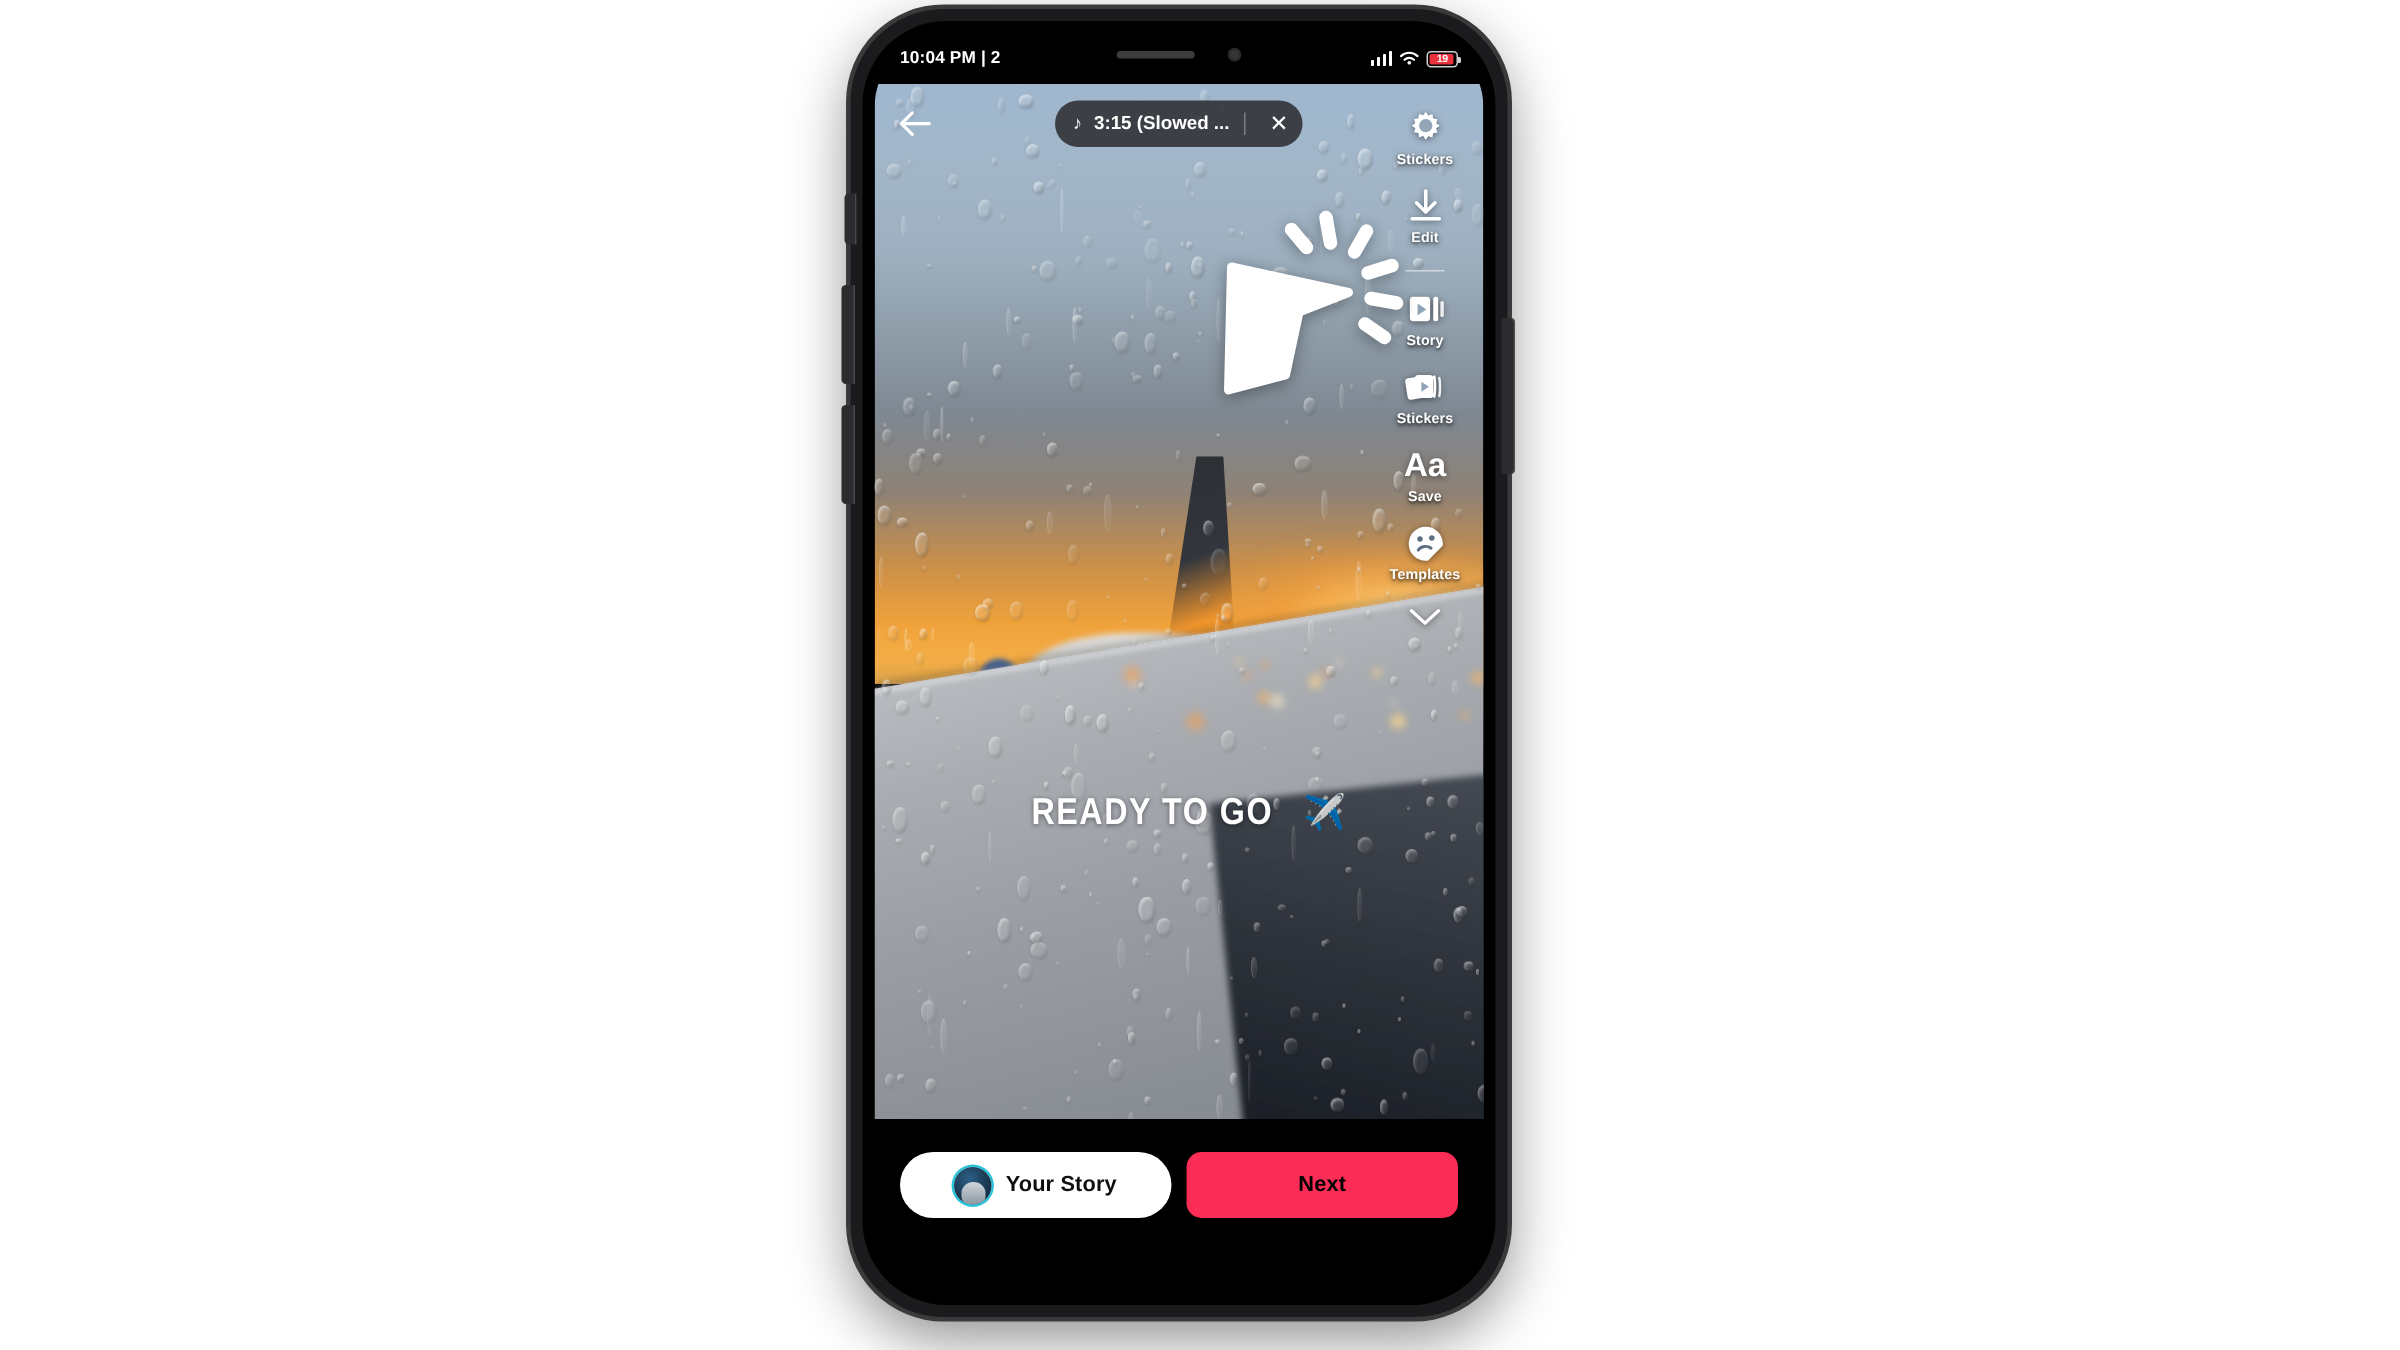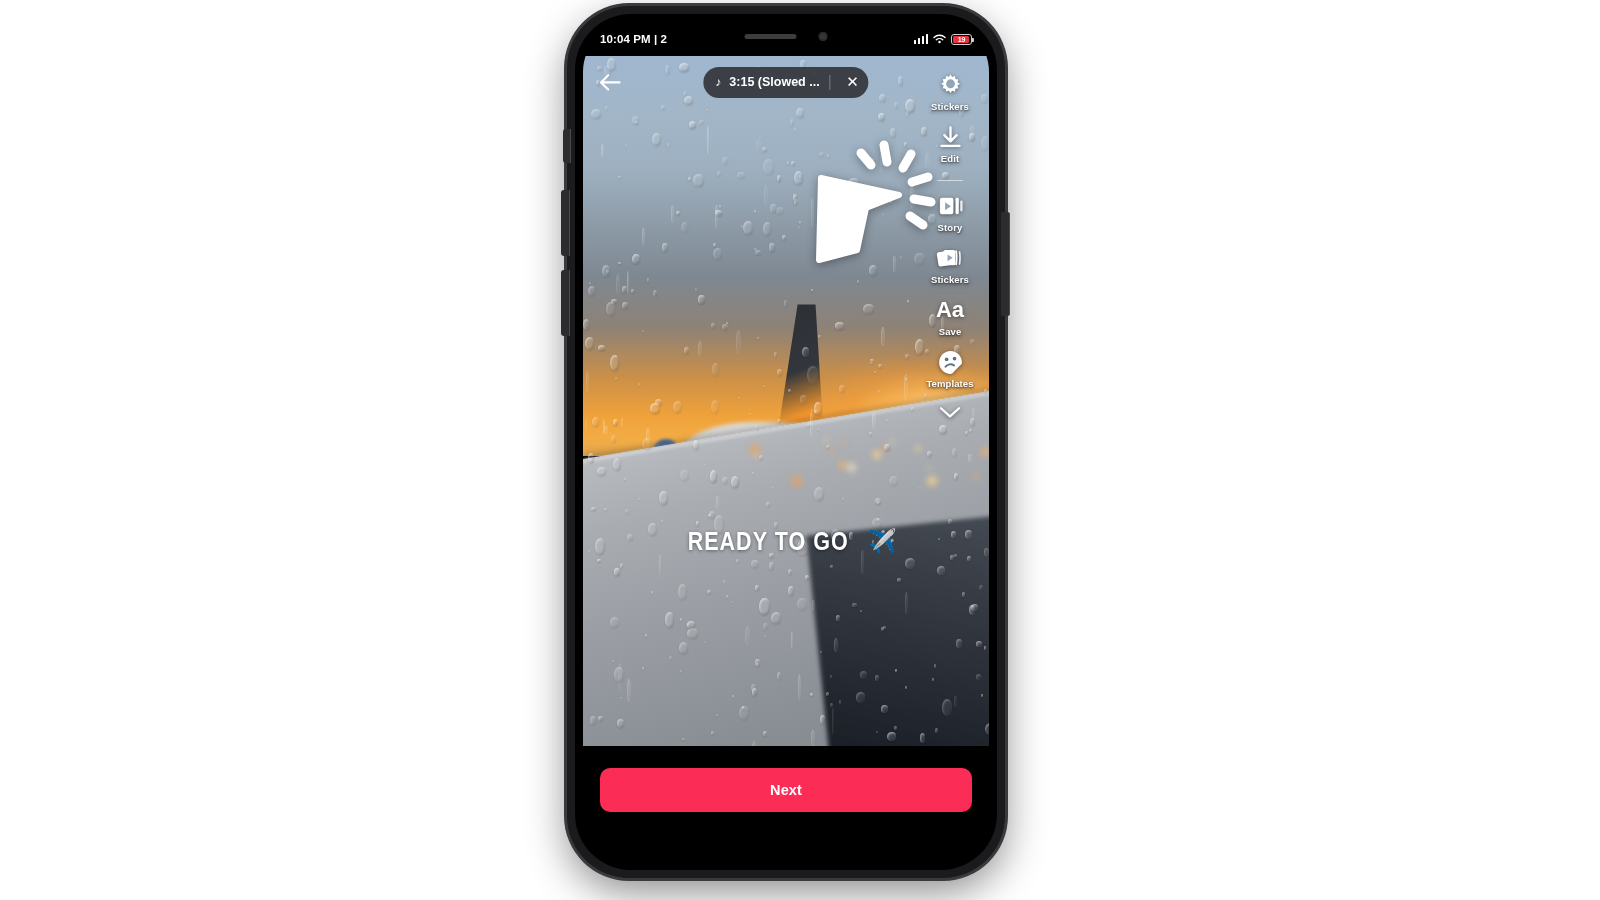--- a/index.html
+++ b/index.html
@@ -274,21 +274,21 @@
   .avatar::before{
     content:""; position:absolute; left:18%; bottom:0; width:64%; height:58%;
     background:linear-gradient(180deg,#cfd6dc,#8c98a2);
     border-radius:50% 50% 36% 36%;
   }
   .story-label{ font-size:14.5px; font-weight:700; color:#0f0f0f; letter-spacing:.1px; }
   .next-btn{
     flex:1 1 0; height:44px; border-radius:10px;
     display:flex; align-items:center; justify-content:center; cursor:pointer;
   }
-  .next-label{ font-size:14.5px; font-weight:700; color:#ffffff; letter-spacing:.1px; }
+  .next-label{ font-size:14.5px; font-weight:700; color:#000000; letter-spacing:.1px; }
 
   .home-ind{
     position:absolute; left:50%; transform:translateX(-50%); bottom:7px;
     width:120px; height:4px; background:rgba(255,255,255,.0); border-radius:3px; z-index:35;
   }
 </style>
 </head>
 <body>
 
 <div id="stage">
@@ -851,20 +851,24 @@
           <line x1="101" y1="50" x2="117" y2="45"></line>
           <line x1="103" y1="67" x2="120" y2="70"></line>
           <line x1="60" y1="33" x2="50" y2="21"></line>
           <line x1="99" y1="84" x2="112" y2="93"></line>
         </g>
         <path d="M8 128 L10 46 L88 63 L55 76 L46 118 Z" fill="#fff" stroke="#fff" stroke-width="6" stroke-linejoin="round"></path>
       </svg>
     </div>
 
     <div class="bottombar">
+      <div class="story-btn">
+        <div class="avatar"></div>
+        <span class="story-label">Your Story</span>
+      </div>
       <div class="next-btn" id="next-btn" style="background: rgb(251, 44, 85);">
         <span class="next-label">Next</span>
       </div>
     </div>
 
     <div class="home-ind"></div>
   </div>
 </div>
 
 </body></html>

